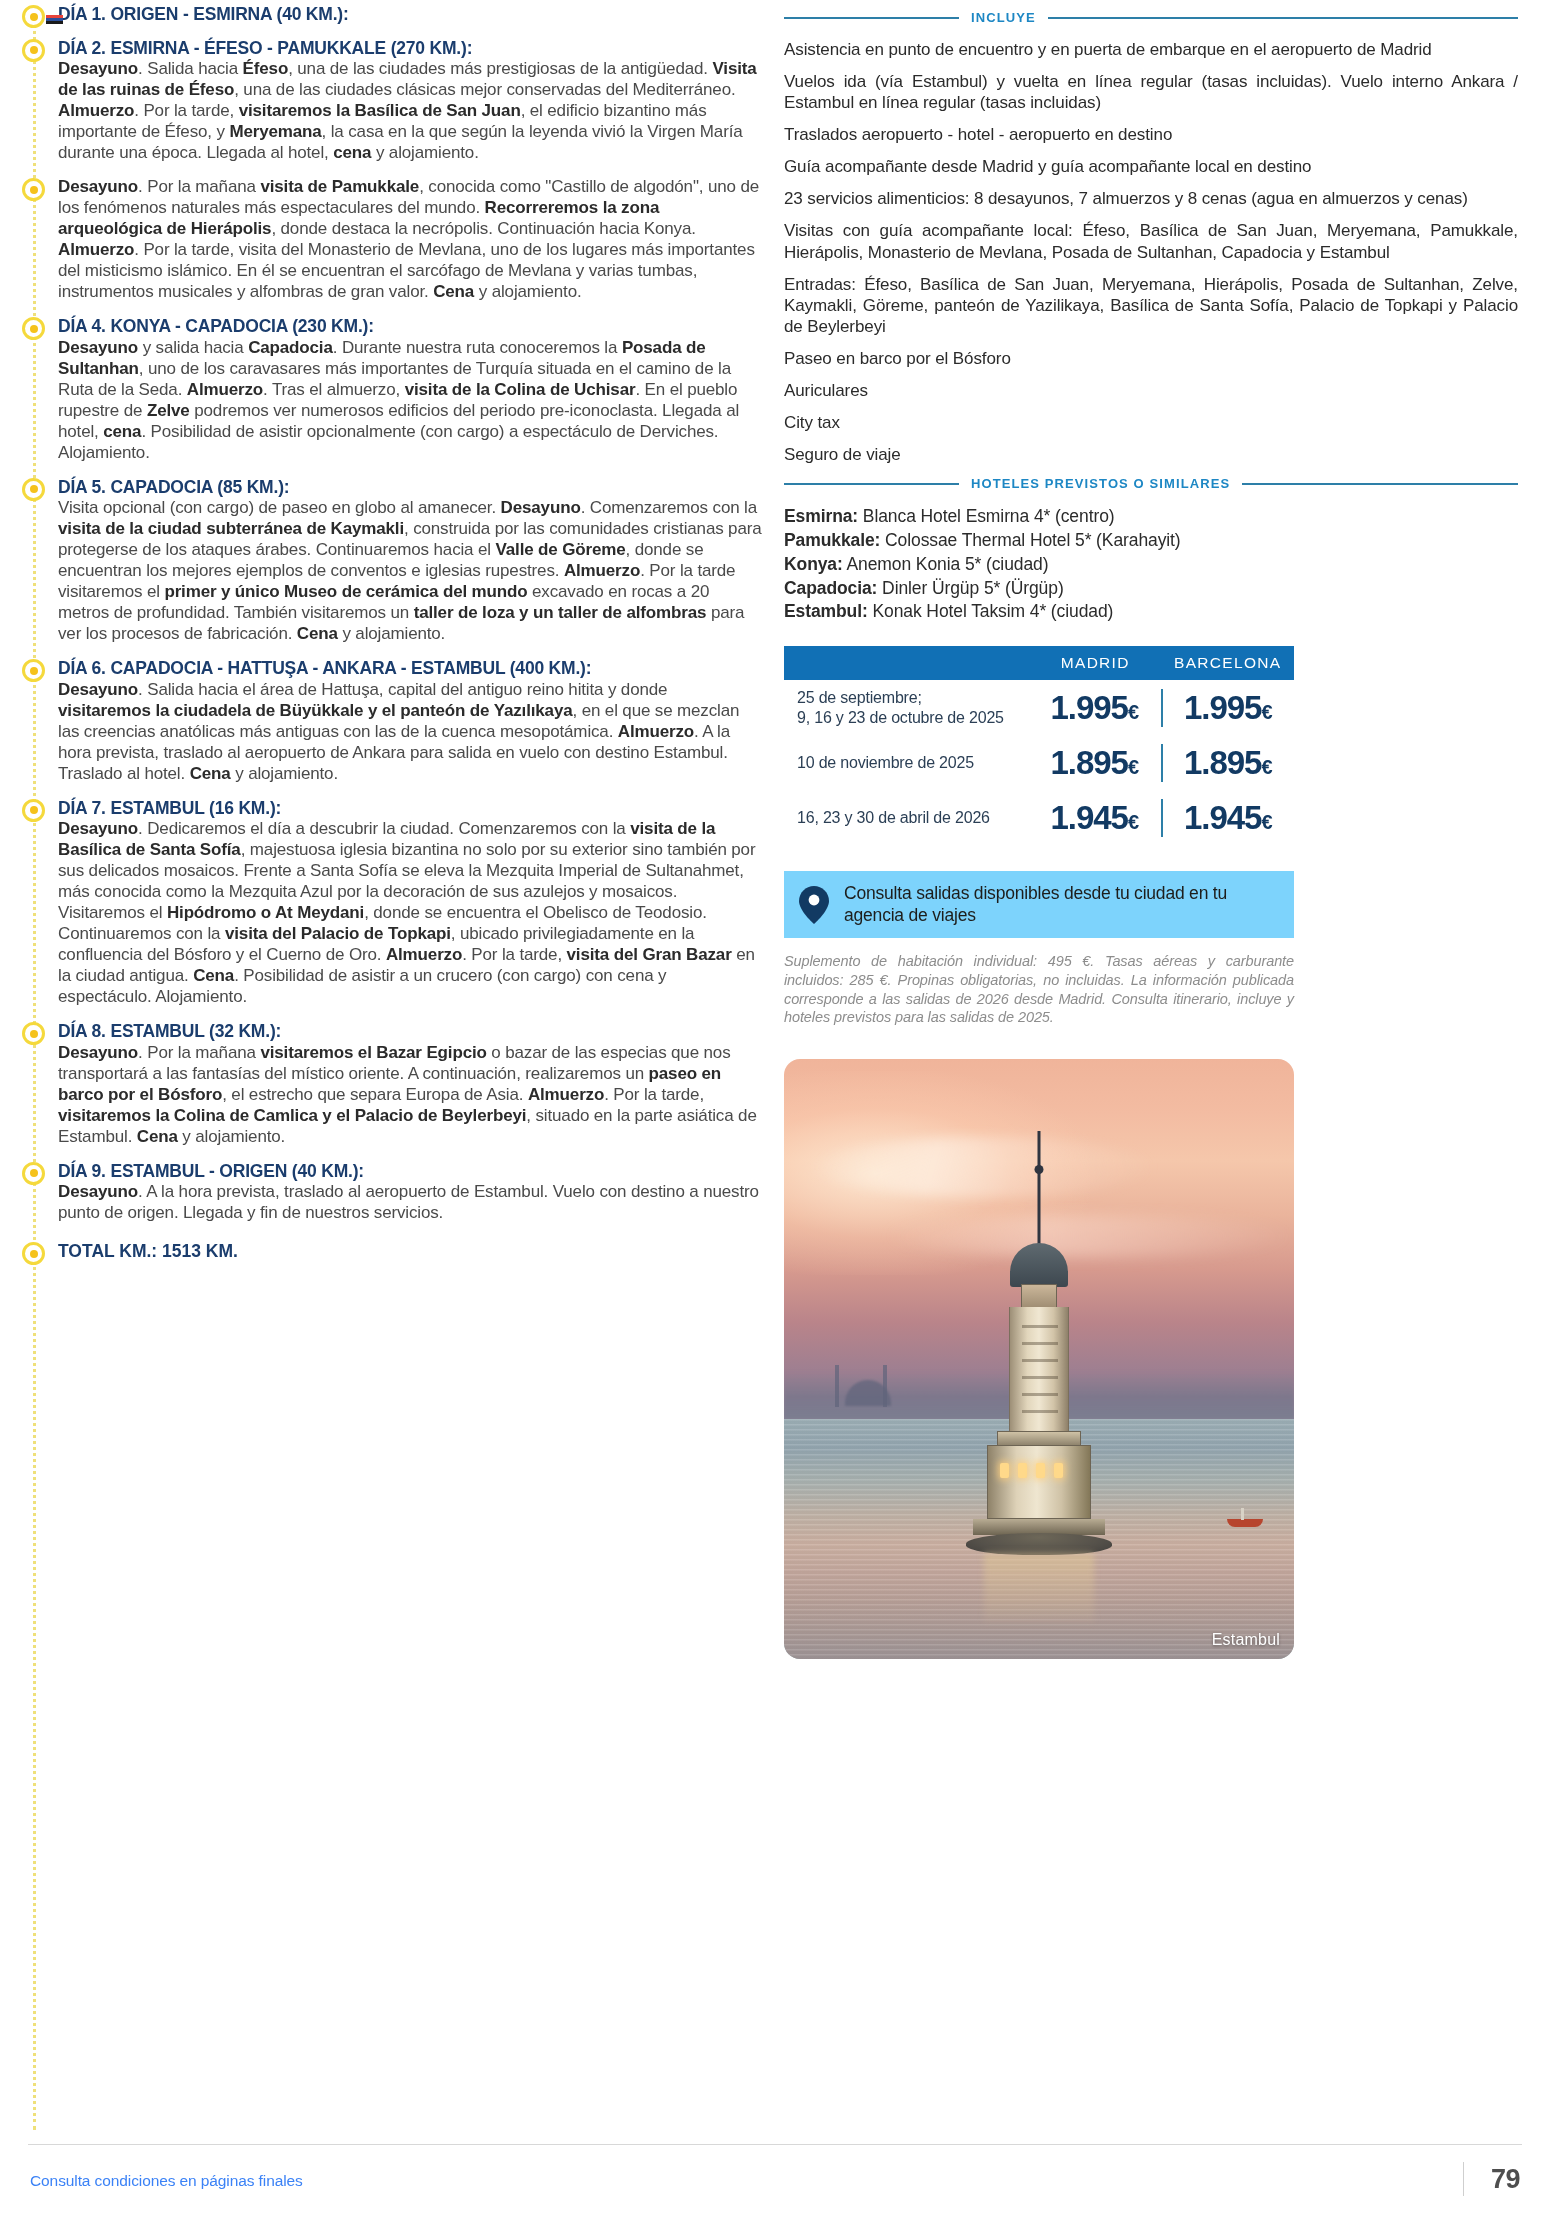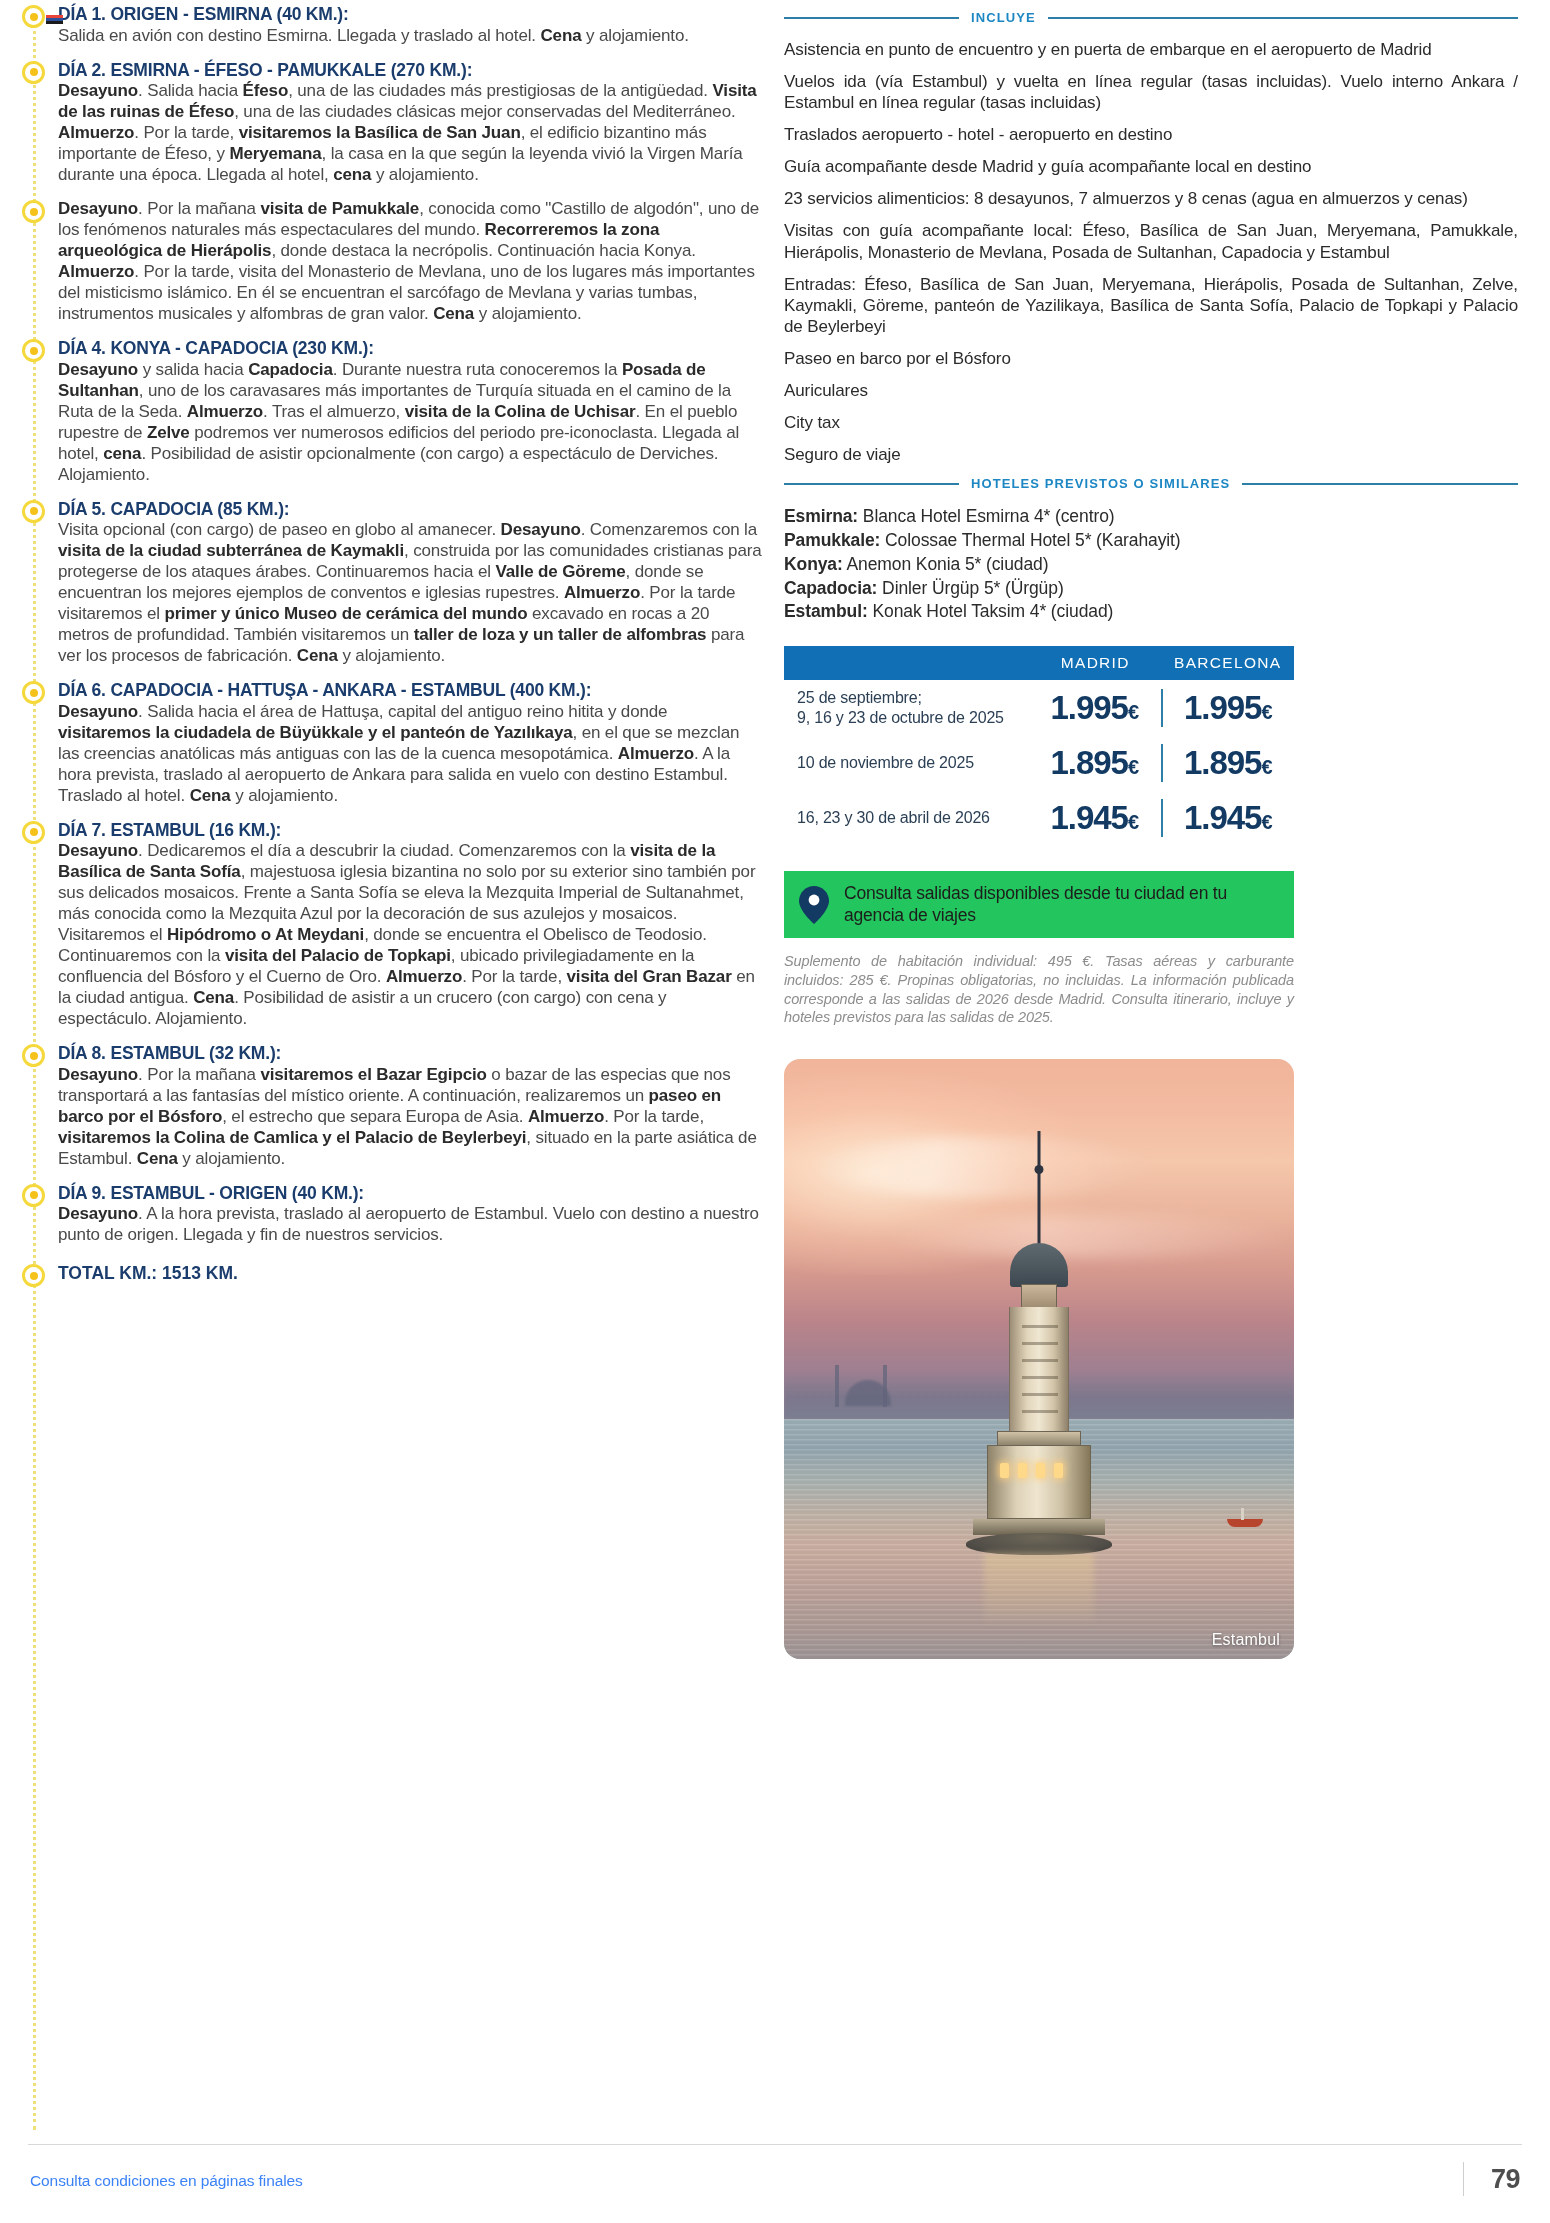--- a/index.html
+++ b/index.html
@@ -95,21 +95,21 @@
   .pt-row .c-price {
     flex: 1 1 0; text-align: center;
     color: #123a63; font-weight: bold; font-size: 33px;
     letter-spacing: -1px; position: relative;
   }
   .pt-row .c-price .eur { font-size: 20px; font-weight: bold; letter-spacing: 0; }
   .pt-row .c-price.mid { border-right: 2px solid #2d7fa8; }
 
   
   .banner {
-    margin-top: 26px; width: 510px; background: #22c55e;
+    margin-top: 26px; width: 510px; background: #7dd3fc;
     display: flex; align-items: center; gap: 13px;
     padding: 12px 16px 12px 13px;
   }
   .pin-icon {
     flex: 0 0 34px; width: 34px; height: 40px;
     display: flex; align-items: center; justify-content: center;
   }
   .banner-text {
     color: #1d1d1b; font-size: 17.5px; line-height: 1.22;
     letter-spacing: -0.2px;
@@ -293,21 +293,20 @@
 <div class="page">
   <div class="cols">
 
     <div class="col-left">
       <div class="timeline-line"></div>
 
       <div class="day">
         <div class="day-marker"></div>
         <div class="flag-mark"></div>
         <div class="day-title">DÍA 1. ORIGEN - ESMIRNA (40 KM.):</div>
-        <div class="day-body">Salida en avión con destino Esmirna. Llegada y traslado al hotel. <b>Cena</b> y alojamiento.</div>
       </div>
 
       <div class="day">
         <div class="day-marker"></div>
         <div class="day-title">DÍA 2. ESMIRNA - ÉFESO - PAMUKKALE (270 KM.):</div>
         <div class="day-body"><b>Desayuno</b>. Salida hacia <b>Éfeso</b>, una de las ciudades más prestigiosas de la antigüedad. <b>Visita de las ruinas de Éfeso</b>, una de las ciudades clásicas mejor conservadas del Mediterráneo. <b>Almuerzo</b>. Por la tarde, <b>visitaremos la Basílica de San Juan</b>, el edificio bizantino más importante de Éfeso, y <b>Meryemana</b>, la casa en la que según la leyenda vivió la Virgen María durante una época. Llegada al hotel, <b>cena</b> y alojamiento.</div>
       </div>
 
       <div class="day">
         <div class="day-marker"></div>

